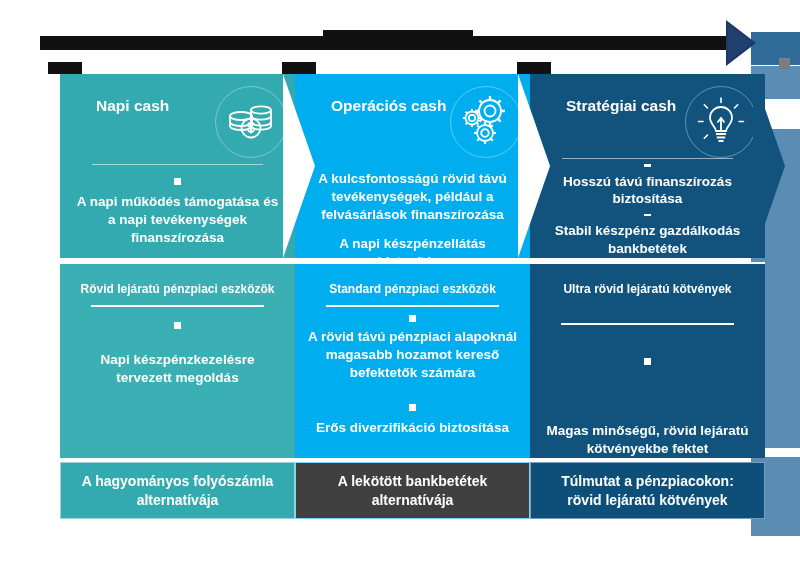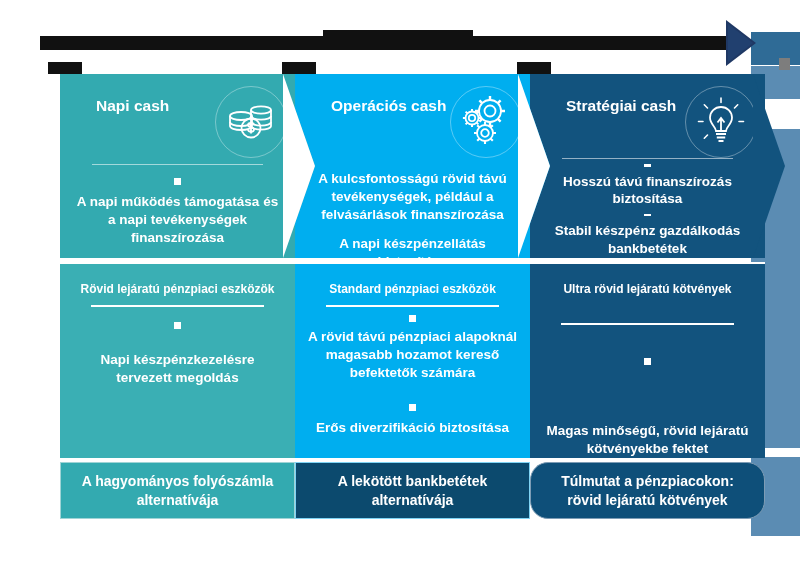--- a/index.html
+++ b/index.html
@@ -133,28 +133,28 @@
   
   .c1 .cell{background:#33aab0;}
   .c2 .cell{background:#00aeef;}
   .c3 .cell{background:#12537e;}
 
   .c1 .cell-mid{background:#3aafb4;}
   .c2 .cell-mid{background:#00aeef;}
   .c3 .cell-mid{background:#12537e;justify-content:space-between;}
 
   .c1 .cell-foot{background:#33aab0;}
-  .c2 .cell-foot{background:#0c4a6e;align-items:flex-end;}
+  .c2 .cell-foot{background:#404040;align-items:flex-end;}
   .c3 .cell-foot{background:#0e4f79;}
 
   .cell-mid, .cell-foot{border-top:2px solid #ffffff;}
   .cell-foot{border:1px solid #7d9cb5;}
   .c1 .cell-foot{border-color:#9fd4d6;}
   .c2 .cell-foot{border-color:#7fd4f5;}
-  .c3 .cell-foot{border-color:#7d9cb5;border-radius:18px;}
+  .c3 .cell-foot{border-color:#7d9cb5;}
 
   
   .head-row{
     width:100%;
     display:flex;
     align-items:flex-start;
     justify-content:space-between;
     min-height:62px;
   }
   .card-title{

